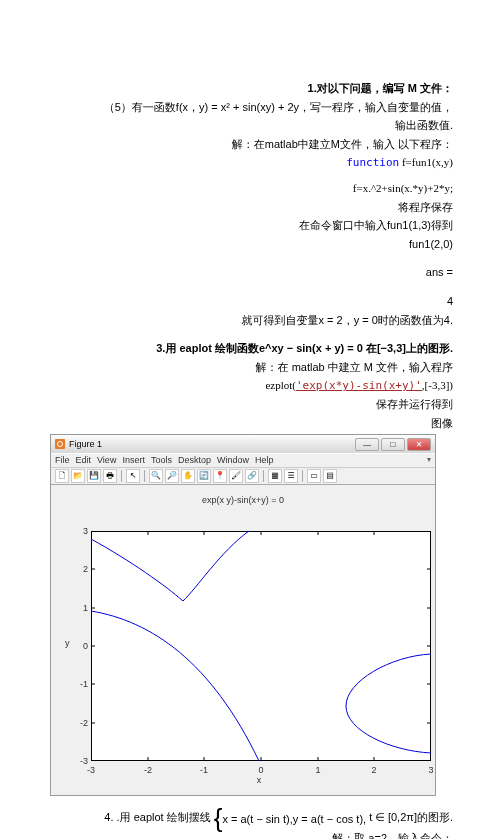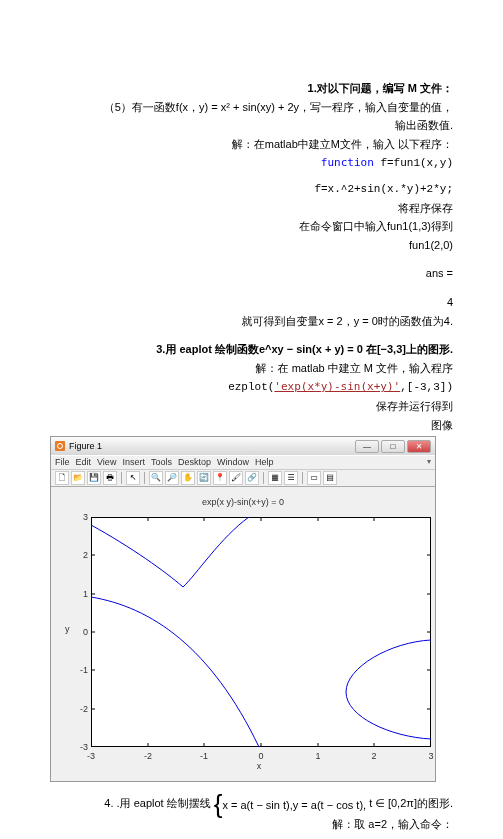--- a/index.html
+++ b/index.html
@@ -26,21 +26,21 @@
       color: #0000FF;
       font-family: Consolas, monospace;
     }
     .red {
       color: #A52A2A;
       font-family: Consolas, monospace;
       text-decoration: underline;
     }
     .black-code {
       color: #000;
-      font-family: Liberation Mono, monospace;
+      font-family: Liberation Serif, serif;
       margin-top: 8px;
     }
     .figure-window {
       border: 1px solid #999;
       margin: 2px 0;
       width: 386px;
       background: #F0F0F0;
     }
     .titlebar {
       background: linear-gradient(to bottom, #fdfdfd 0%, #e9e9e9 50%, #d8d8d8 100%);
@@ -130,21 +130,21 @@
     }
     .plot-area {
       background: #F0F0F0;
       padding: 8px 8px 8px 8px;
       height: auto;
     }
     .chart-title {
       text-align: center;
       font-size: 9px;
       color: #333;
-      margin-bottom: 2px;
+      margin-bottom: 18px;
     }
     .chart-container {
       position: relative;
       width: 375px;
       height: 262px;
     }
     .chart-box {
       position: absolute;
       left: 32px;
       top: 6px;

